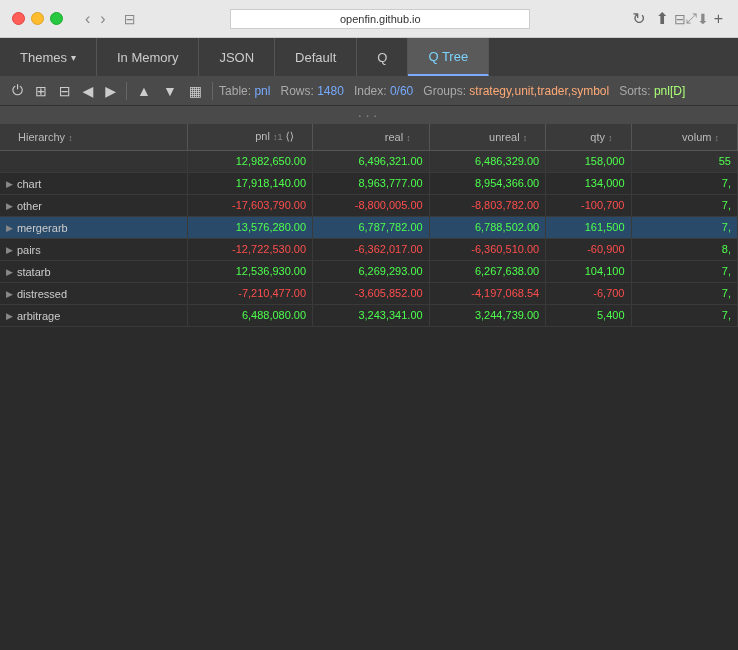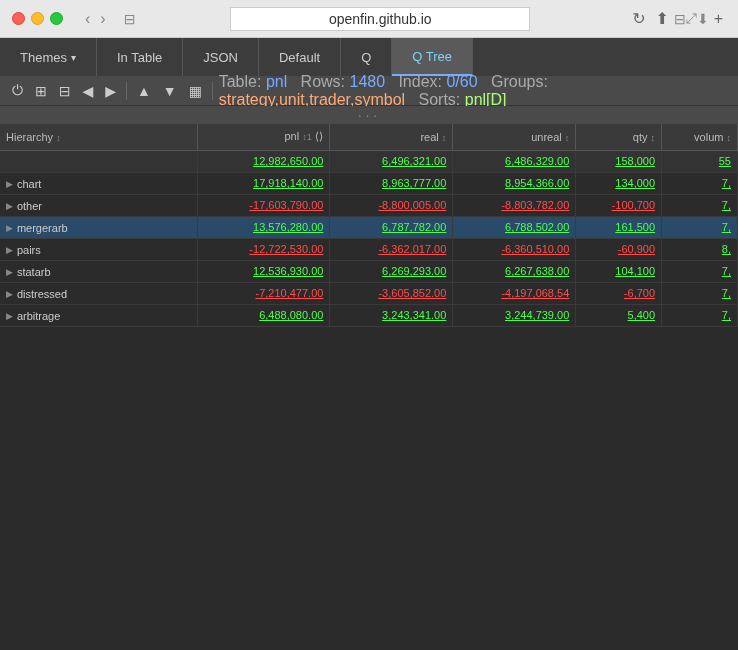--- a/index.html
+++ b/index.html
@@ -67,21 +67,21 @@
       flex: 1;
       display: flex;
       justify-content: center;
       align-items: center;
     }
     .url-box {
       background: white;
       border: 1px solid #ccc;
       border-radius: 0;
       padding: 3px 30px;
-      font-size: 14px;
+      font-size: 11px;
       color: #333;
       width: 300px;
       text-align: center;
     }
 
     .titlebar-right {
       display: flex;
       align-items: center;
       padding: 0 10px;
     }
@@ -142,39 +142,39 @@
       padding: 2px 4px;
     }
     .toolbar-separator {
       width: 1px;
       height: 18px;
       background: #666;
       margin: 0 2px;
     }
     .toolbar-text {
       color: #ccc;
-      font-size: 16px;
+      font-size: 12px;
     }
     .toolbar-text span.label { color: #aaa; }
 
     .data-table {
       width: 100%;
       border-collapse: collapse;
       font-size: 11px;
     }
 
     .data-table thead tr {
       background: #3a3a3a;
       height: 26px;
     }
     .data-table thead th {
       color: #bbb;
       font-weight: normal;
       text-align: right;
-      padding: 3px 6px;
+      padding: 3px 18px;
       border-right: 1px solid #555;
       border-bottom: 1px solid #555;
       white-space: nowrap;
       font-size: 11px;
     }
     .data-table thead th:first-child {
       text-align: left;
       min-width: 130px;
     }
     .data-table thead th .sort-icon {
@@ -192,21 +192,20 @@
       border-bottom: 1px solid #3a3a3a;
     }
     .data-table tbody tr.selected { background: #2a4a6a; }
 
     .data-table tbody td {
       padding: 2px 6px;
       text-align: right;
       border-right: 1px solid #3a3a3a;
       white-space: nowrap;
       font-size: 11px;
-      text-decoration: underline;
     }
     .data-table tbody td:first-child {
       text-align: left;
       color: #ccc;
     }
 
     .positive { color: #4dff4d; }
     .negative { color: #ff4d4d; }
 
     .row-expander {
@@ -279,21 +278,21 @@
 </div>
 
 <div class="main-content">
 
   <div class="nav-tabs">
     <div class="nav-tab themes-tab">
       <span>Themes</span>
       <span class="arrow">▾</span>
     </div>
     <div class="nav-tab">
-      <span>In Table</span>
+      <span>In Memory</span>
     </div>
     <div class="nav-tab">
       <span>JSON</span>
     </div>
     <div class="nav-tab">
       <span>Default</span>
     </div>
     <div class="nav-tab">
       <span>Q</span>
     </div>

